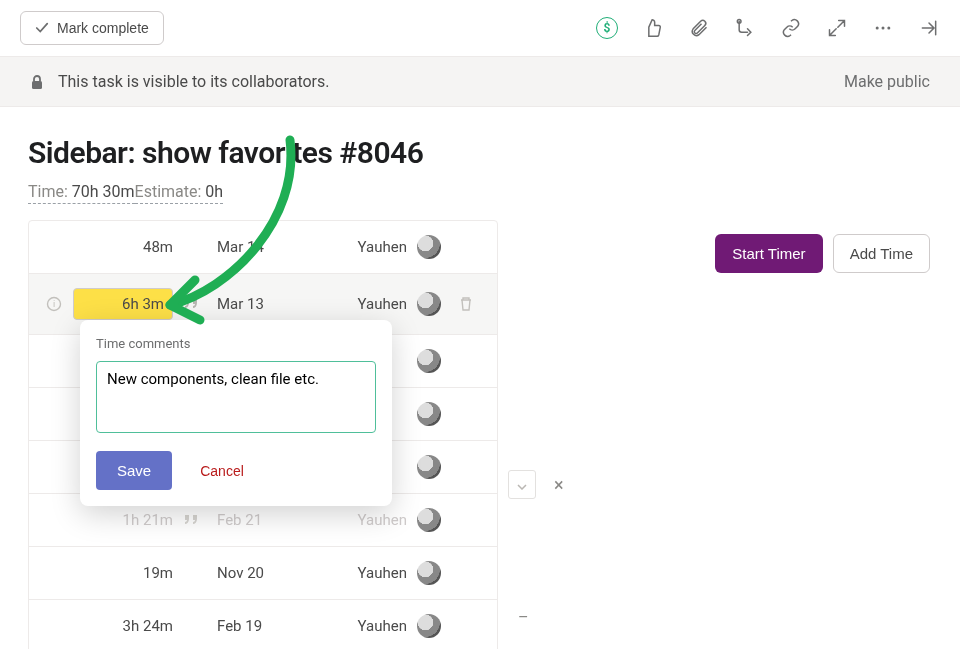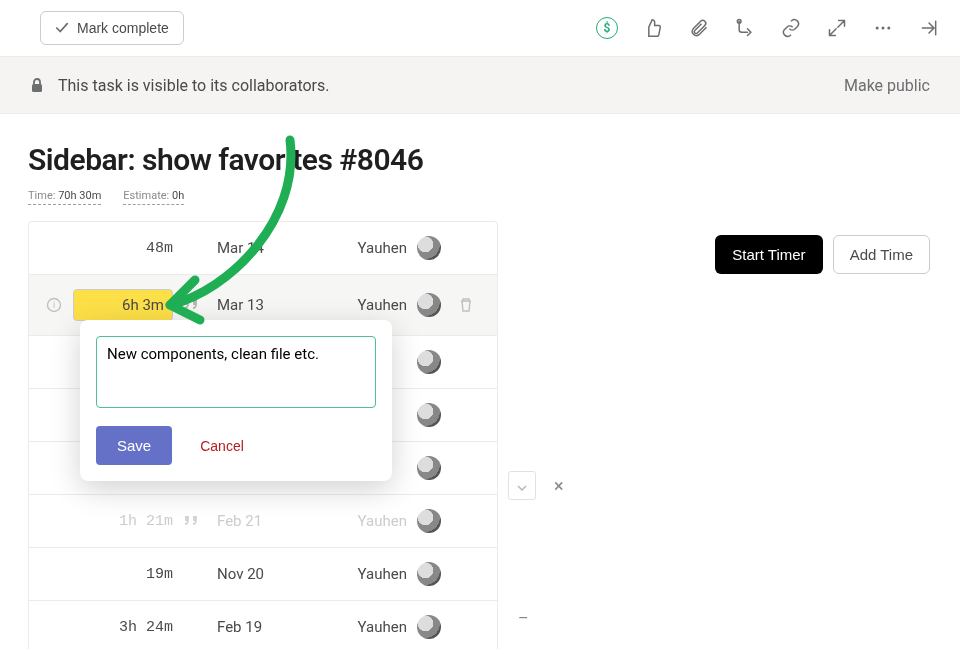--- a/index.html
+++ b/index.html
@@ -23,21 +23,20 @@
       display: flex;
       align-items: center;
       gap: 8px;
       border: 1px solid #cfcbcb;
       border-radius: 6px;
       padding: 8px 14px;
       font-size: 14px;
       background: #fff;
       cursor: pointer;
       color: #4a4a4a;
-      margin-left: 20px;
     }
     .topbar-icons {
       display: flex;
       align-items: center;
       gap: 24px;
     }
     .iconwrap {
       width: 22px;
       height: 22px;
       display: flex;
@@ -54,39 +53,38 @@
       height: 22px;
     }
     .visibility-bar {
       background: #f5f4f3;
       border-top: 1px solid #edeae9;
       border-bottom: 1px solid #edeae9;
       display: flex;
       align-items: center;
       justify-content: space-between;
       padding: 0 30px;
-      height: 58px;
+      height: 51px;
       font-size: 16px;
       color: #4a4a4a;
     }
     .visibility-left { display: flex; align-items: center; gap: 14px; }
     .make-public { color: #6d6e6f; cursor: pointer; font-size: 16px; }
     .content {
       padding: 28px 30px 0 28px;
     }
     .task-title {
       font-size: 30px;
       font-weight: 600;
       letter-spacing: -0.5px;
       margin-bottom: 12px;
     }
     .time-summary {
       display: flex;
-      gap: 22px;
-      font-size: 11px;
+      font-size: 16px;
       color: #4a4a4a;
     }
     .time-summary .sub { color: #8a8986; }
     .time-summary > div { border-bottom: 1px dashed #9aa0a6; padding-bottom: 2px; }
     .timer-area {
       margin-top: 16px;
       position: relative;
     }
     .action-buttons {
       position: absolute;
@@ -95,41 +93,41 @@
       display: flex;
       gap: 10px;
     }
     .btn {
       border-radius: 6px;
       padding: 10px 16px;
       font-size: 15px;
       cursor: pointer;
       border: 1px solid transparent;
     }
-    .btn-primary { background: #000000; color: #fff; }
+    .btn-primary { background: #701a75; color: #fff; }
     .btn-secondary { background: #fff; color: #4a4a4a; border: 1px solid #cfcbcb; }
     .entries {
       width: 470px;
       border: 1px solid #edeae9;
       border-radius: 4px;
       background: #fff;
     }
     .entry {
       display: grid;
       grid-template-columns: 18px 100px 24px 110px 70px 30px 24px;
       align-items: center;
       gap: 10px;
       padding: 14px 16px;
       font-size: 15px;
       color: #4a4a4a;
       border-top: 1px solid #edeae9;
     }
     .entry:first-child { border-top: none; }
     .entry.hover { background: #f6f6f5; }
-    .entry .dur { text-align: right; font-family: Liberation Mono, monospace; }
+    .entry .dur { text-align: right; }
     .entry .name { text-align: right; }
     .entry .cdot { color: #b8b6b2; display:flex; justify-content:flex-start; }
     .entry .cdot.active { color: #8a8986; }
     .dur-box {
       border: 1px solid #cfcbcb;
       border-radius: 4px;
       padding: 6px 8px;
       text-align: right;
       background: #fde047;
     }
@@ -374,20 +372,21 @@
             <path d="M1 1l4 4 4-4" stroke="#bab7b3" stroke-width="1.5" fill="none"></path>
           </svg>
       </span>
       <span style="color:#8a8986; font-size:18px; cursor:pointer;">×</span>
     </div>
     <div style="position:absolute; left:490px; top:388px; color:#8a8986;">–</div>
   </div>
 </div>
 
 <div class="popover">
+  <div class="popover-title">Time comments</div>
   <textarea style="">New components, clean file etc.</textarea>
   <div class="popover-actions">
     <button class="btn btn-save">Save</button>
     <button class="btn-cancel">Cancel</button>
   </div>
 </div>
 
 <svg class="arrow-svg" width="180" height="200" viewBox="0 0 180 200">
   <path d="M150 10 C 160 90, 90 160, 30 175" stroke="#1fae54" stroke-width="9" fill="none" stroke-linecap="round"></path>
   <path d="M30 175 L55 150 M30 175 L60 190" stroke="#1fae54" stroke-width="9" fill="none" stroke-linecap="round"></path>

